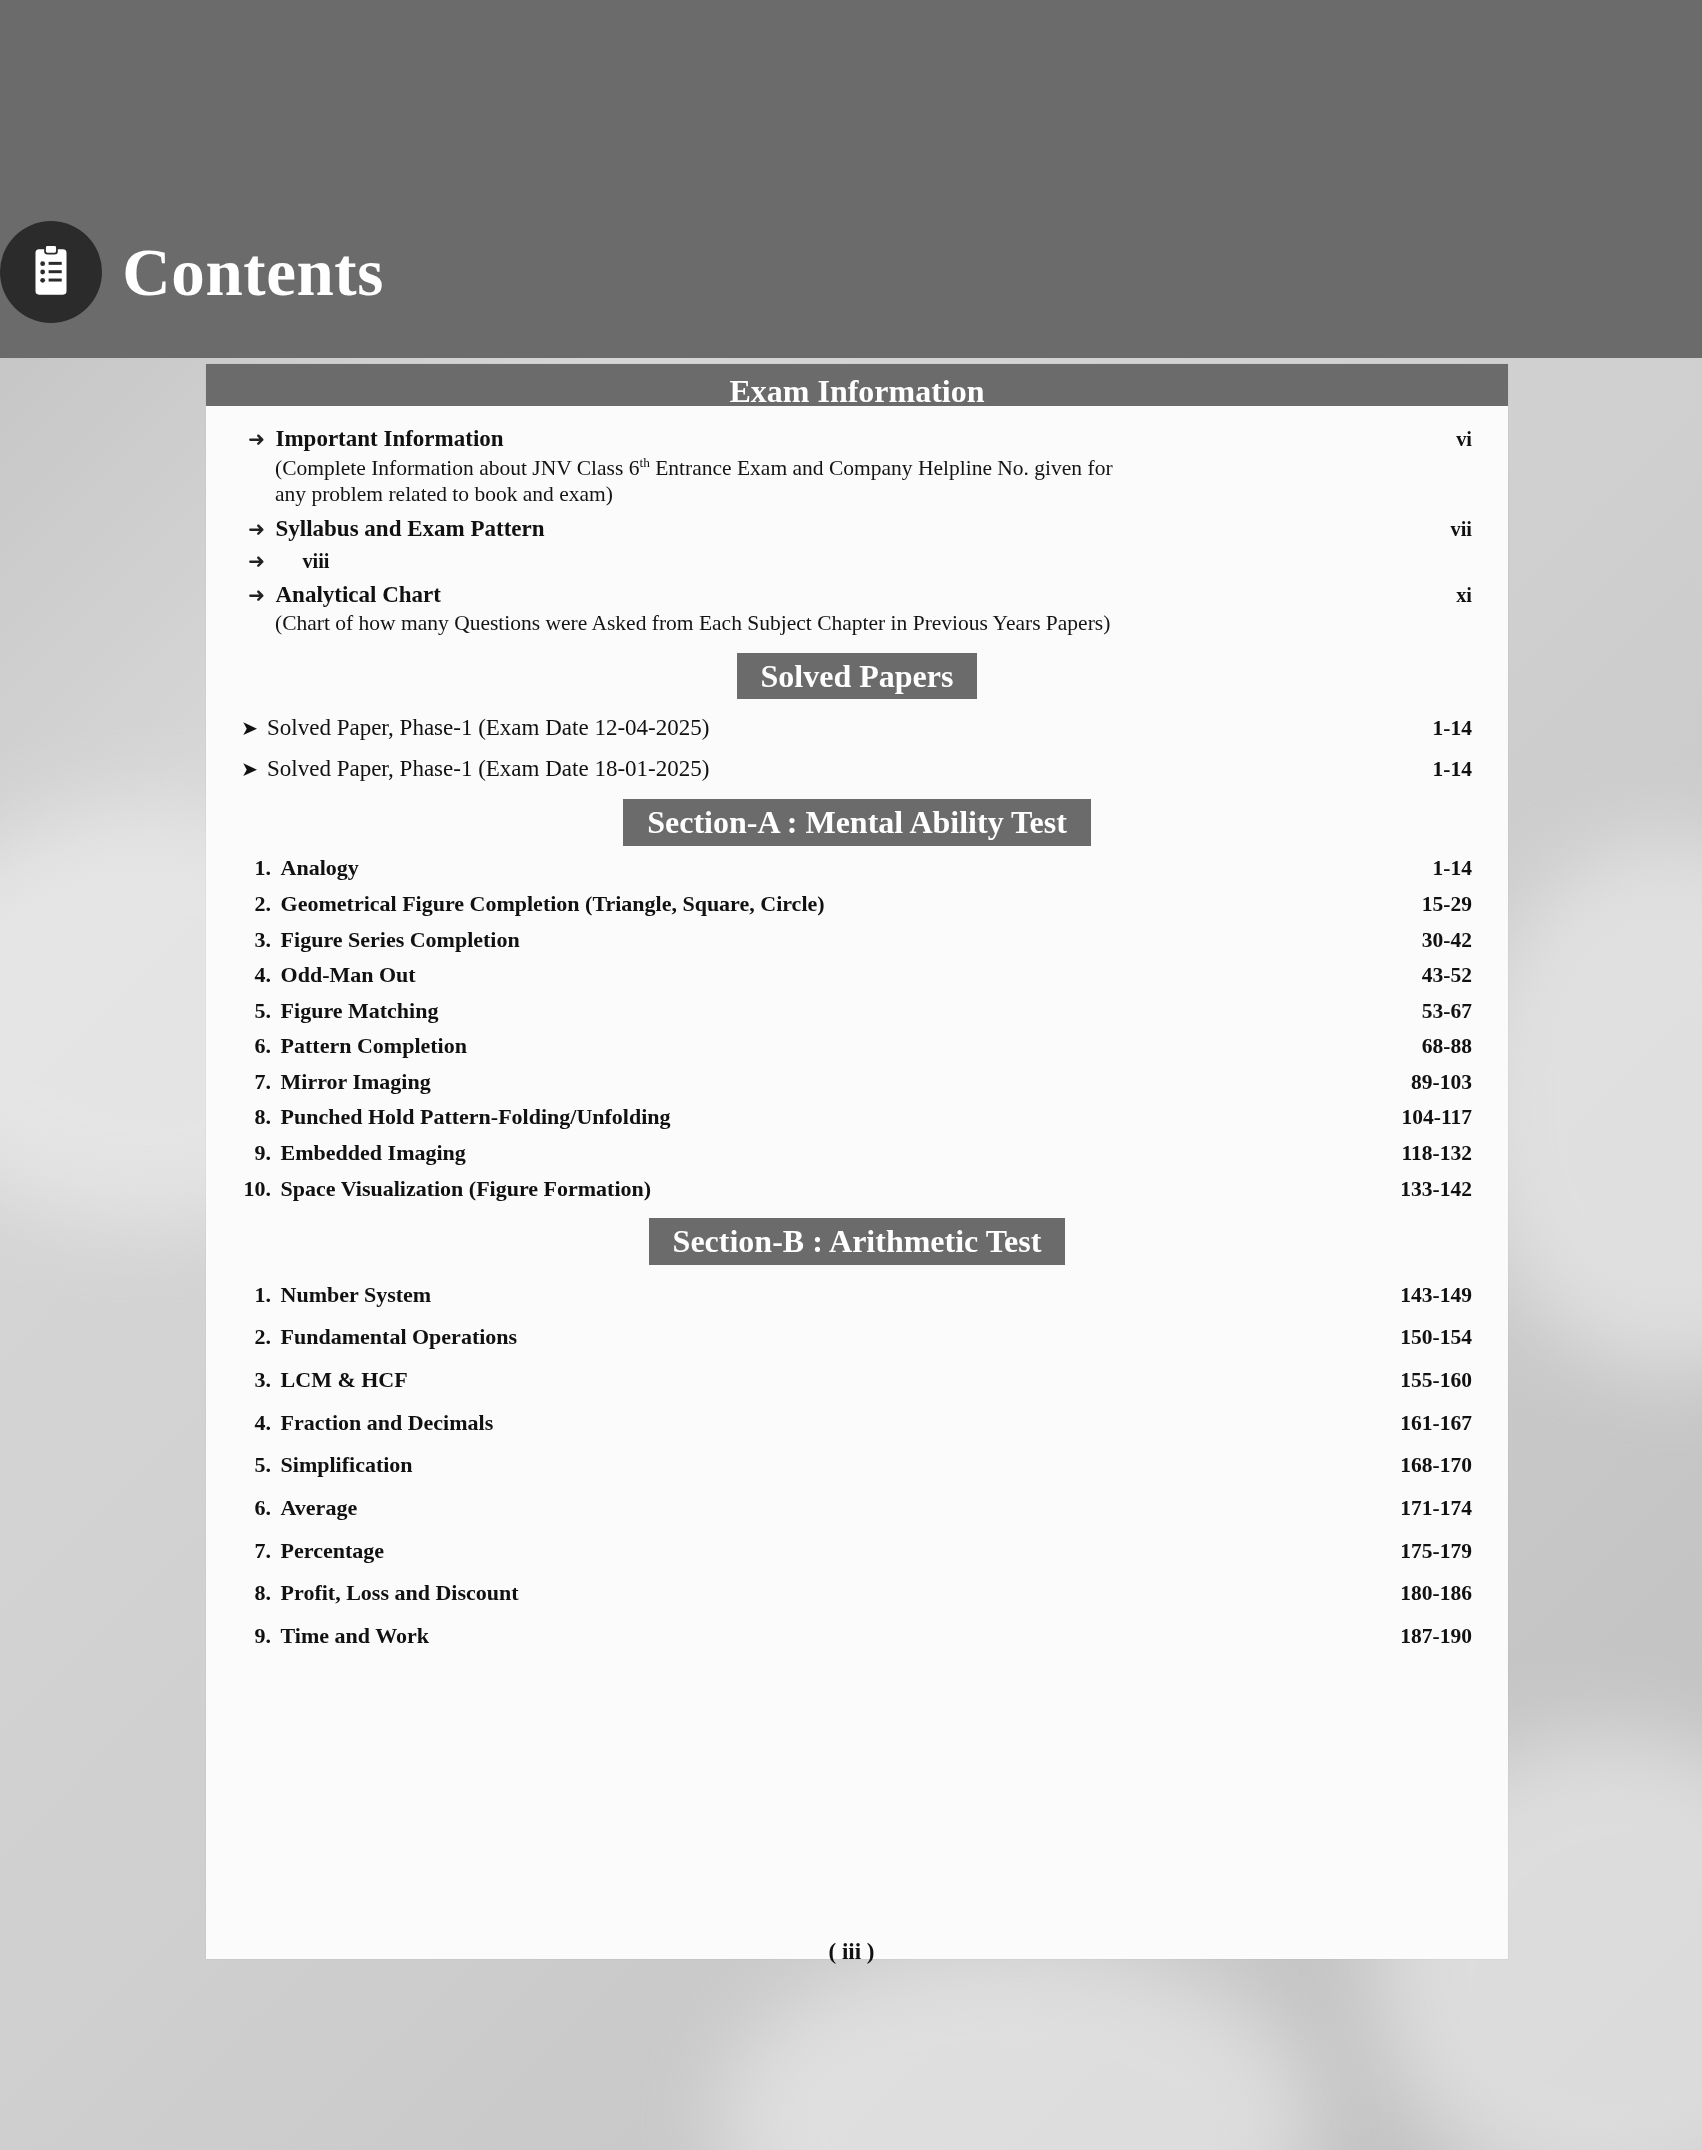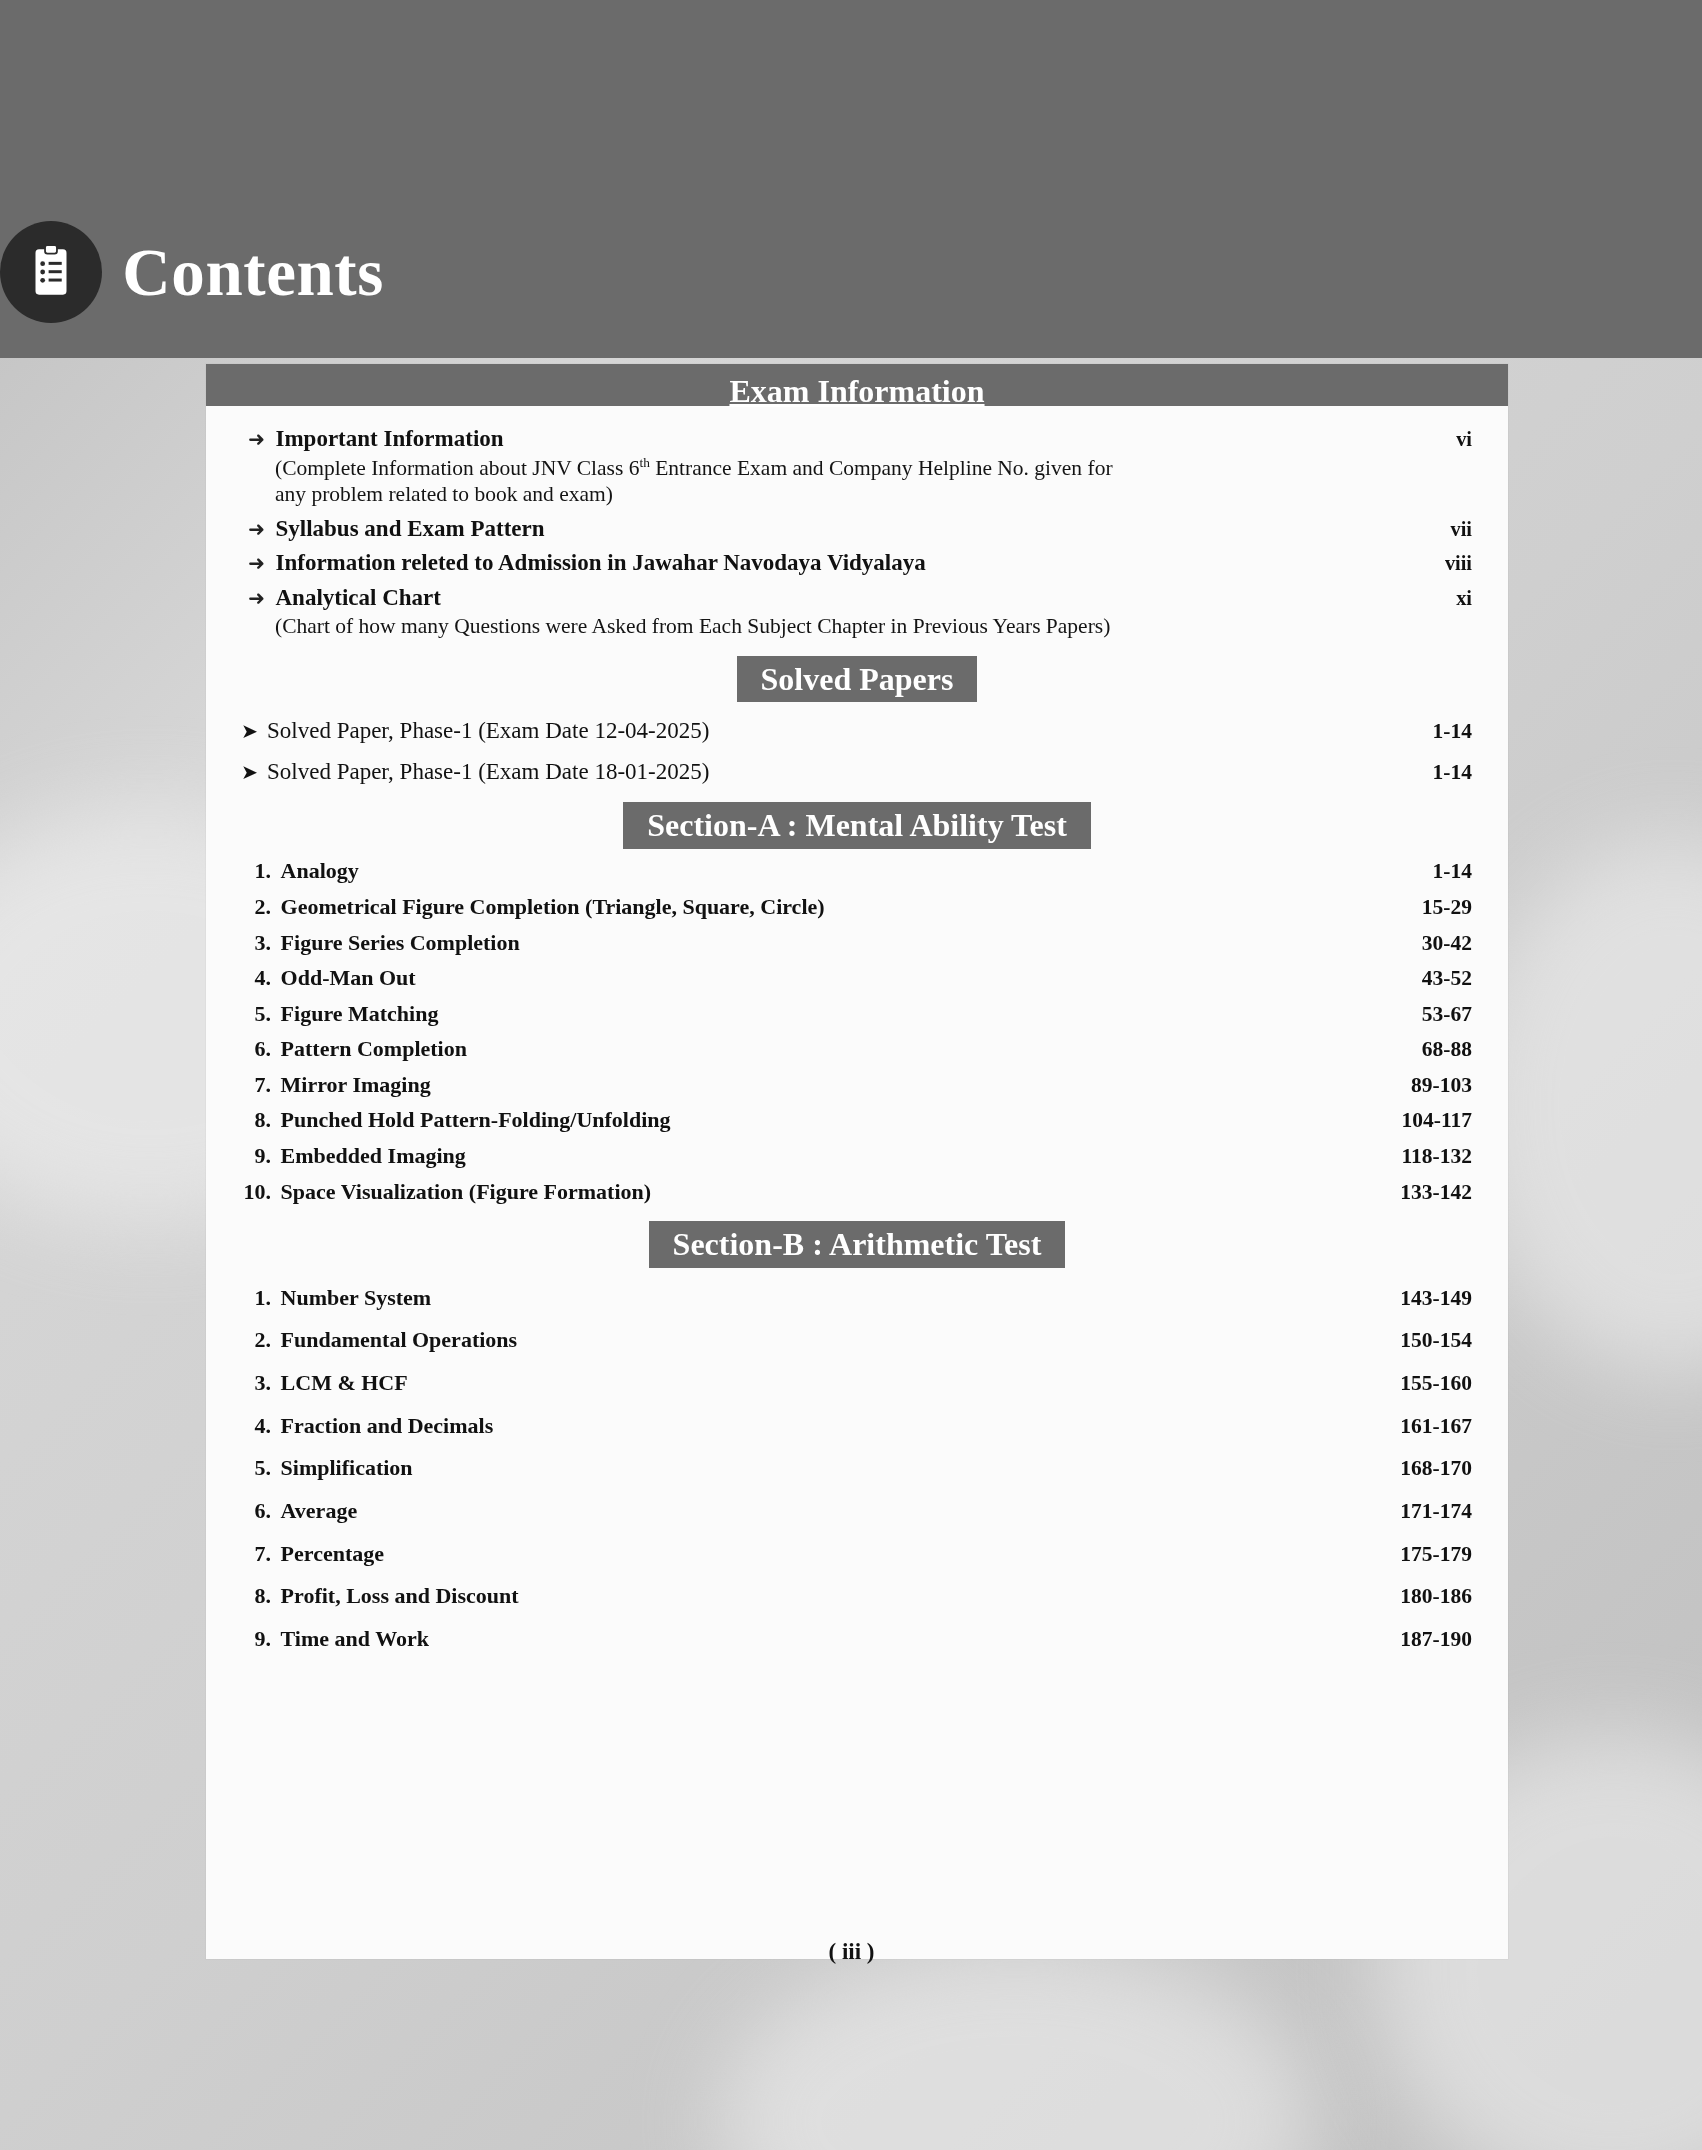--- a/index.html
+++ b/index.html
@@ -102,21 +102,20 @@
     font-family: "Liberation Serif", serif;
   }
   .band-exam {
     position: absolute;
     left: 0;
     top: 0;
     width: 1302px;
     height: 42px;
     line-height: 54px;
     font-size: 32px;
-    text-decoration: underline;
   }
   .band-center {
     display: inline-block;
     padding: 4.8px 24px;
     font-size: 32px;
   }
   .band-wrap {
     text-align: center;
     margin-top: 16.7px;
   }
@@ -296,21 +295,20 @@
         </div>
 
         <div class="entry">
           <span class="arrow">➜</span>
           <span class="entry-text">Syllabus and Exam Pattern</span>
           <span class="entry-page">vii</span>
         </div>
 
         <div class="entry">
           <span class="arrow">➜</span>
-          <span class="entry-text">Information releted to Admission in Jawahar Navodaya Vidyalaya</span>
           <span class="entry-page">viii</span>
         </div>
 
         <div class="entry">
           <span class="arrow">➜</span>
           <span class="entry-text">Analytical Chart</span>
           <span class="entry-page">xi</span>
         </div>
         <div class="entry-sub">(Chart of how many Questions were Asked from Each Subject Chapter in Previous Years Papers)</div>
 

